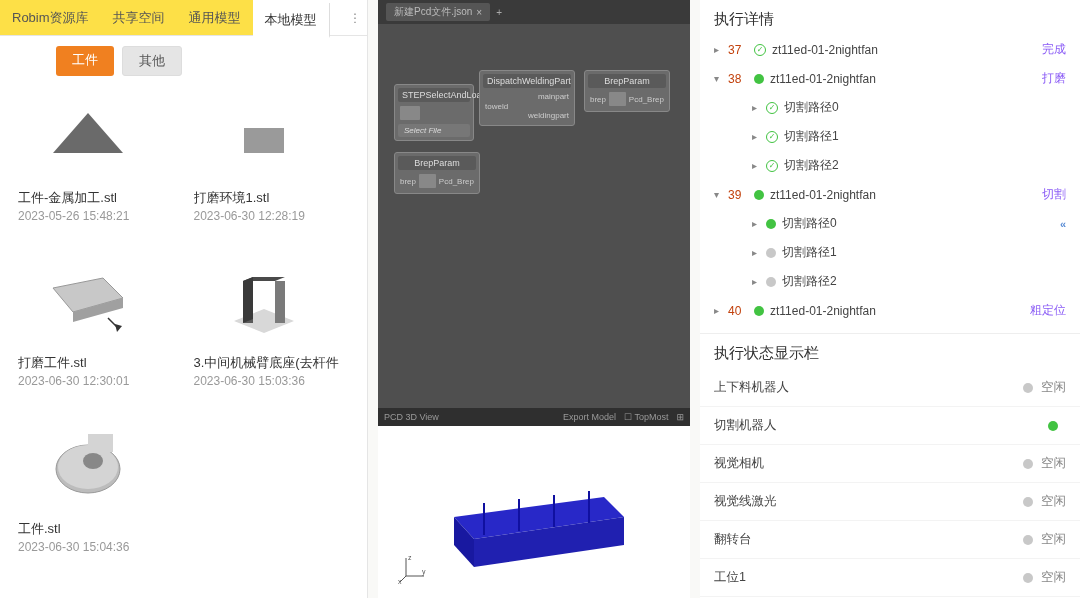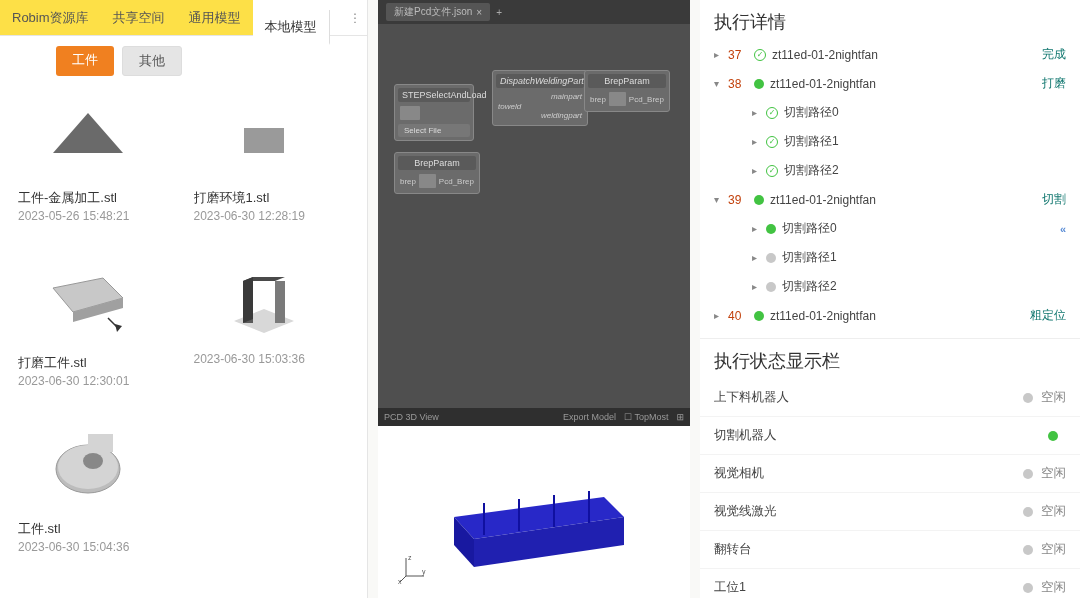--- a/index.html
+++ b/index.html
@@ -3,21 +3,21 @@
 <meta charset="utf-8">
 <style>
 * { margin: 0; padding: 0; box-sizing: border-box; }
 body { font-family: "Microsoft YaHei", Arial, sans-serif; font-size: 12px; background: #f9f9f7; width: 1080px; height: 598px; overflow: hidden; }
 .app { display: flex; height: 100%; }
 
 
 .left { width: 368px; background: #fff; display: flex; flex-direction: column; border-right: 1px solid #e5e5e5; }
 .tabs-top { display: flex; border-bottom: 1px solid #e5e5e5; height: 36px; align-items: stretch; }
 .tabs-top .tab { padding: 0 12px; display: flex; align-items: center; color: #555; cursor: pointer; font-size: 13px; }
-.tabs-top .tab.active { background: #fff; font-weight: 500; color: #333; border-bottom: 2px solid #fff; position: relative; top: 10px; }
+.tabs-top .tab.active { background: #fff; font-weight: 500; color: #333; border-bottom: 2px solid #fff; position: relative; top: 3px; }
 .tabs-top .tab:not(.active) { background: #fde047; text-align: right; }
 .tabs-top .tab.last { border-right: 1px solid #ddd; }
 .more-btn { margin-left: auto; width: 24px; display: flex; align-items: center; justify-content: center; color: #888; }
 
 .tabs-sub { display: flex; padding: 10px 12px; gap: 8px; margin-left: 44px; }
 .tabs-sub .subtab { padding: 5px 16px; border-radius: 3px; cursor: pointer; font-size: 13px; }
 .tabs-sub .subtab.active { background: #f08020; color: #fff; }
 .tabs-sub .subtab:not(.active) { background: #e5e5e5; color: #555; border: 1px solid #ddd; }
 
 .grid { display: grid; grid-template-columns: 1fr 1fr; gap: 8px 20px; padding: 4px 18px 20px; overflow-y: auto; flex: 1; }
@@ -30,34 +30,34 @@
 .center { width: 332px; background: #4a4a4a; display: flex; flex-direction: column; padding: 0; position: relative; border-left: 10px solid #f9f9f7; border-right: 10px solid #f9f9f7; }
 .center-top-tab { height: 24px; background: #3a3a3a; display: flex; align-items: center; padding: 0 8px; color: #bbb; font-size: 10px; gap: 6px; }
 .tab-pill { background: #555; padding: 2px 8px; border-radius: 2px; display: flex; align-items: center; gap: 4px; }
 .close-x { font-size: 10px; cursor: pointer; }
 .graph-area { flex: 1; background: #4f4f4f; position: relative; overflow: hidden; }
 .node { position: absolute; background: #6b6b6b; border: 1px solid #888; border-radius: 3px; padding: 3px; font-size: 9px; color: #ddd; }
 .node-title { background: #5a5a5a; padding: 2px 4px; text-align: center; font-size: 9px; margin-bottom: 2px; border-radius: 2px; }
 .node-body { display: flex; gap: 3px; align-items: center; padding: 2px; }
 .port-box { width: 20px; height: 14px; background: #888; border-radius: 1px; }
 .port-label { font-size: 8px; color: #ccc; }
-.node-btn { background: #777; font-size: 8px; padding: 2px 6px; border-radius: 2px; margin-top: 2px; }
+.node-btn { background: #777; font-size: 8px; padding: 2px 6px; border-radius: 2px; margin-top: 2px; font-style: italic; }
 .graph-footer { height: 18px; background: #2f2f2f; display: flex; align-items: center; padding: 0 6px; color: #999; font-size: 9px; gap: 8px; justify-content: space-between; }
 .viewport3d { height: 172px; background: #fff; position: relative; display: flex; align-items: center; justify-content: center; }
 .axis-gizmo { position: absolute; left: 20px; bottom: 14px; font-size: 18px; color: #555; }
 
 
 .right { flex: 1; background: #fff; display: flex; flex-direction: column; overflow: hidden; }
-.section-title { font-size: 18px; color: #333; padding: 10px 14px 6px; font-weight: 500; }
+.section-title { font-size: 15px; color: #333; padding: 10px 14px 6px; font-weight: 500; }
 .exec-list { flex: 0 0 auto; padding: 0 6px 8px; }
 .row { display: flex; align-items: center; padding: 6px 8px; font-size: 12px; color: #444; gap: 6px; }
 .row .caret { width: 8px; color: #888; font-size: 10px; }
 .row .num { width: 20px; color: #c2410c; font-weight: 500; }
 .row .name { flex: 1; }
-.row .status { color: #0f766e; }
+.row .status { color: #8b5cf6; }
 .dot { width: 10px; height: 10px; border-radius: 50%; display: inline-block; }
 .dot.green { background: #42c342; }
 .dot.gray { background: #c8c8c8; }
 .check-green { width: 12px; height: 12px; border: 1.5px solid #42c342; border-radius: 50%; position: relative; display: inline-flex; align-items: center; justify-content: center; color: #42c342; font-size: 8px; }
 .subrow { padding-left: 46px; }
 .subrow .caret { width: 8px; }
 .chevrons { color: #5a8dd6; font-size: 11px; font-weight: bold; }
 
 .status-bar { border-top: 1px solid #eee; }
 .status-row { display: flex; align-items: center; padding: 10px 14px; font-size: 12.5px; color: #444; border-bottom: 1px solid #f3f3f3; }
@@ -124,20 +124,21 @@
       <div class="card">
         <div class="thumb">
           <svg width="90" height="80">
             <polygon points="15,58 45,70 75,58 45,46" fill="#d8d8d8"></polygon>
             <rect x="24" y="18" width="10" height="42" fill="#5a5a5a"></rect>
             <rect x="56" y="18" width="10" height="42" fill="#7a7a7a"></rect>
             <polygon points="24,18 34,14 66,14 56,18" fill="#4a4a4a"></polygon>
             <polygon points="34,14 34,56 24,60 24,18" fill="#3a3a3a"></polygon>
           </svg>
         </div>
+        <div class="name">3.中间机械臂底座(去杆件</div>
         <div class="ts">2023-06-30 15:03:36</div>
       </div>
 
       <div class="card">
         <div class="thumb">
           <svg width="90" height="75">
             <ellipse cx="45" cy="38" rx="32" ry="24" fill="#bcbcbc" stroke="#999"></ellipse>
             <ellipse cx="45" cy="36" rx="30" ry="22" fill="#d4d4d4"></ellipse>
             <ellipse cx="50" cy="30" rx="10" ry="8" fill="#888"></ellipse>
             <line x1="45" y1="12" x2="70" y2="12" stroke="#d4d4d4" stroke-width="18"></line>
@@ -161,21 +162,21 @@
 
     <div class="graph-area">
       <div class="node" style="left:16px; top:60px; width:80px;">
         <div class="node-title">STEPSelectAndLoad</div>
         <div class="node-body">
             <div class="port-box"></div>
           </div>
         <div class="node-btn">Select File</div>
       </div>
 
-      <div class="node" style="left:114px; top:46px; width:96px;font-style:italic;">
+      <div class="node" style="left:101px; top:46px; width:96px;">
         <div class="node-title">DispatchWeldingPart</div>
         <div class="node-body" style="justify-content:space-between;">
           <span class="port-label">toweld</span>
           <span style="display:flex;flex-direction:column;align-items:flex-end;gap:10px;">
             <span class="port-label">mainpart</span>
             <span class="port-label">weldingpart</span>
           </span>
         </div>
       </div>
 

